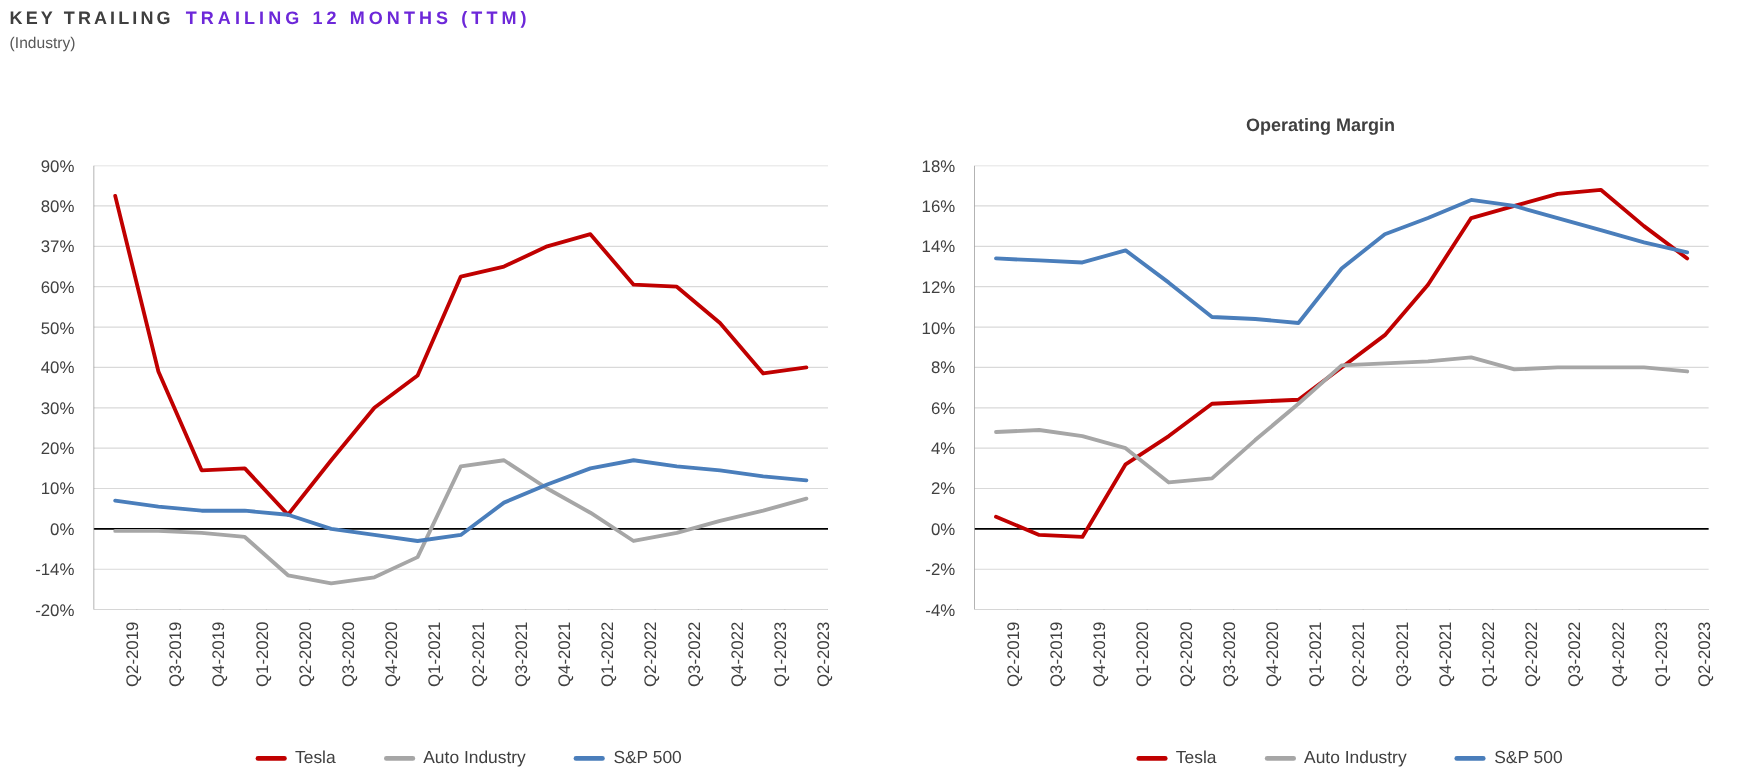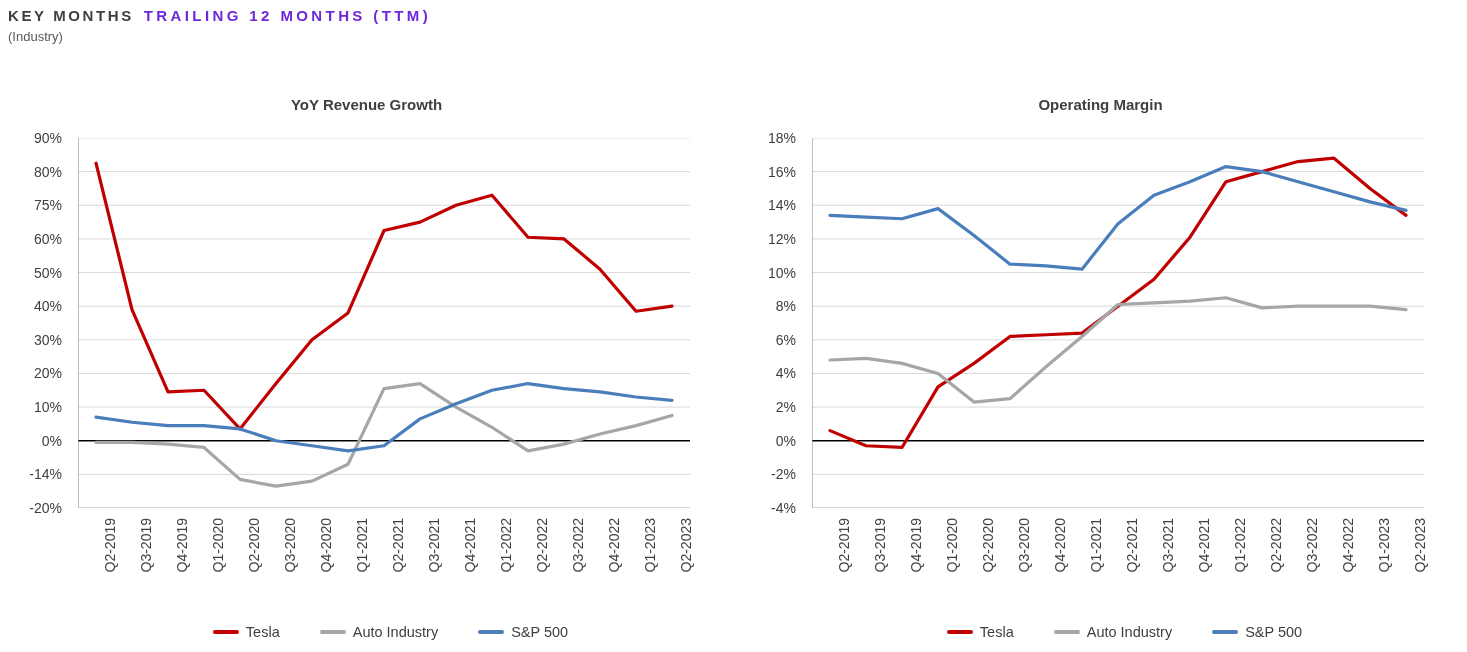--- a/index.html
+++ b/index.html
@@ -142,43 +142,42 @@
     width: 26px;
     height: 4px;
     border-radius: 2px;
   }
 </style>
 </head>
 <body>
 
 <div class="header">
   <div class="header-line">
-    <span class="hdr-key">KEY MONTHS</span><span class="hdr-ttm">TRAILING 12 MONTHS (TTM)</span>
+    <span class="hdr-key">KEY TRAILING</span><span class="hdr-ttm">TRAILING 12 MONTHS (TTM)</span>
   </div>
   <div class="header-line">
     <span class="hdr-unaudited">(Industry)</span>
   </div>
 </div>
 
 <div class="charts">
 
   <div class="panel left">
-    <div class="chart-title">YoY Revenue Growth</div>
     <div class="plot-wrap">
       <div class="ylabels" id="ylabels-0">
           <div class="ylabel" style="top: 370px;">-20%</div>
           <div class="ylabel" style="top: 336.364px;">-14%</div>
           <div class="ylabel" style="top: 302.727px;">0%</div>
           <div class="ylabel" style="top: 269.091px;">10%</div>
           <div class="ylabel" style="top: 235.455px;">20%</div>
           <div class="ylabel" style="top: 201.818px;">30%</div>
           <div class="ylabel" style="top: 168.182px; margin-left: 28px;">40%</div>
           <div class="ylabel" style="top: 134.545px;">50%</div>
           <div class="ylabel" style="top: 100.909px;">60%</div>
-          <div class="ylabel" style="top: 67.2727px;">75%</div>
+          <div class="ylabel" style="top: 67.2727px;">37%</div>
           <div class="ylabel" style="top: 33.6364px;">80%</div>
           <div class="ylabel" style="top: 0px; text-align: center;">90%</div>
         </div>
       <div class="plot">
         <svg id="svg-0" width="612" height="370" viewBox="0 0 612 370">
             <line x1="0" x2="612" y1="370" y2="370" stroke="#d9d9d9" stroke-width="1"></line>
             <line x1="0" x2="612" y1="336.3636363636364" y2="336.3636363636364" stroke="#d9d9d9" stroke-width="1"></line>
             <line x1="0" x2="612" y1="302.72727272727275" y2="302.72727272727275" stroke="#000000" stroke-width="1.6"></line>
             <line x1="0" x2="612" y1="269.0909090909091" y2="269.0909090909091" stroke="#d9d9d9" stroke-width="1"></line>
             <line x1="0" x2="612" y1="235.45454545454544" y2="235.45454545454544" stroke="#d9d9d9" stroke-width="1"></line>

